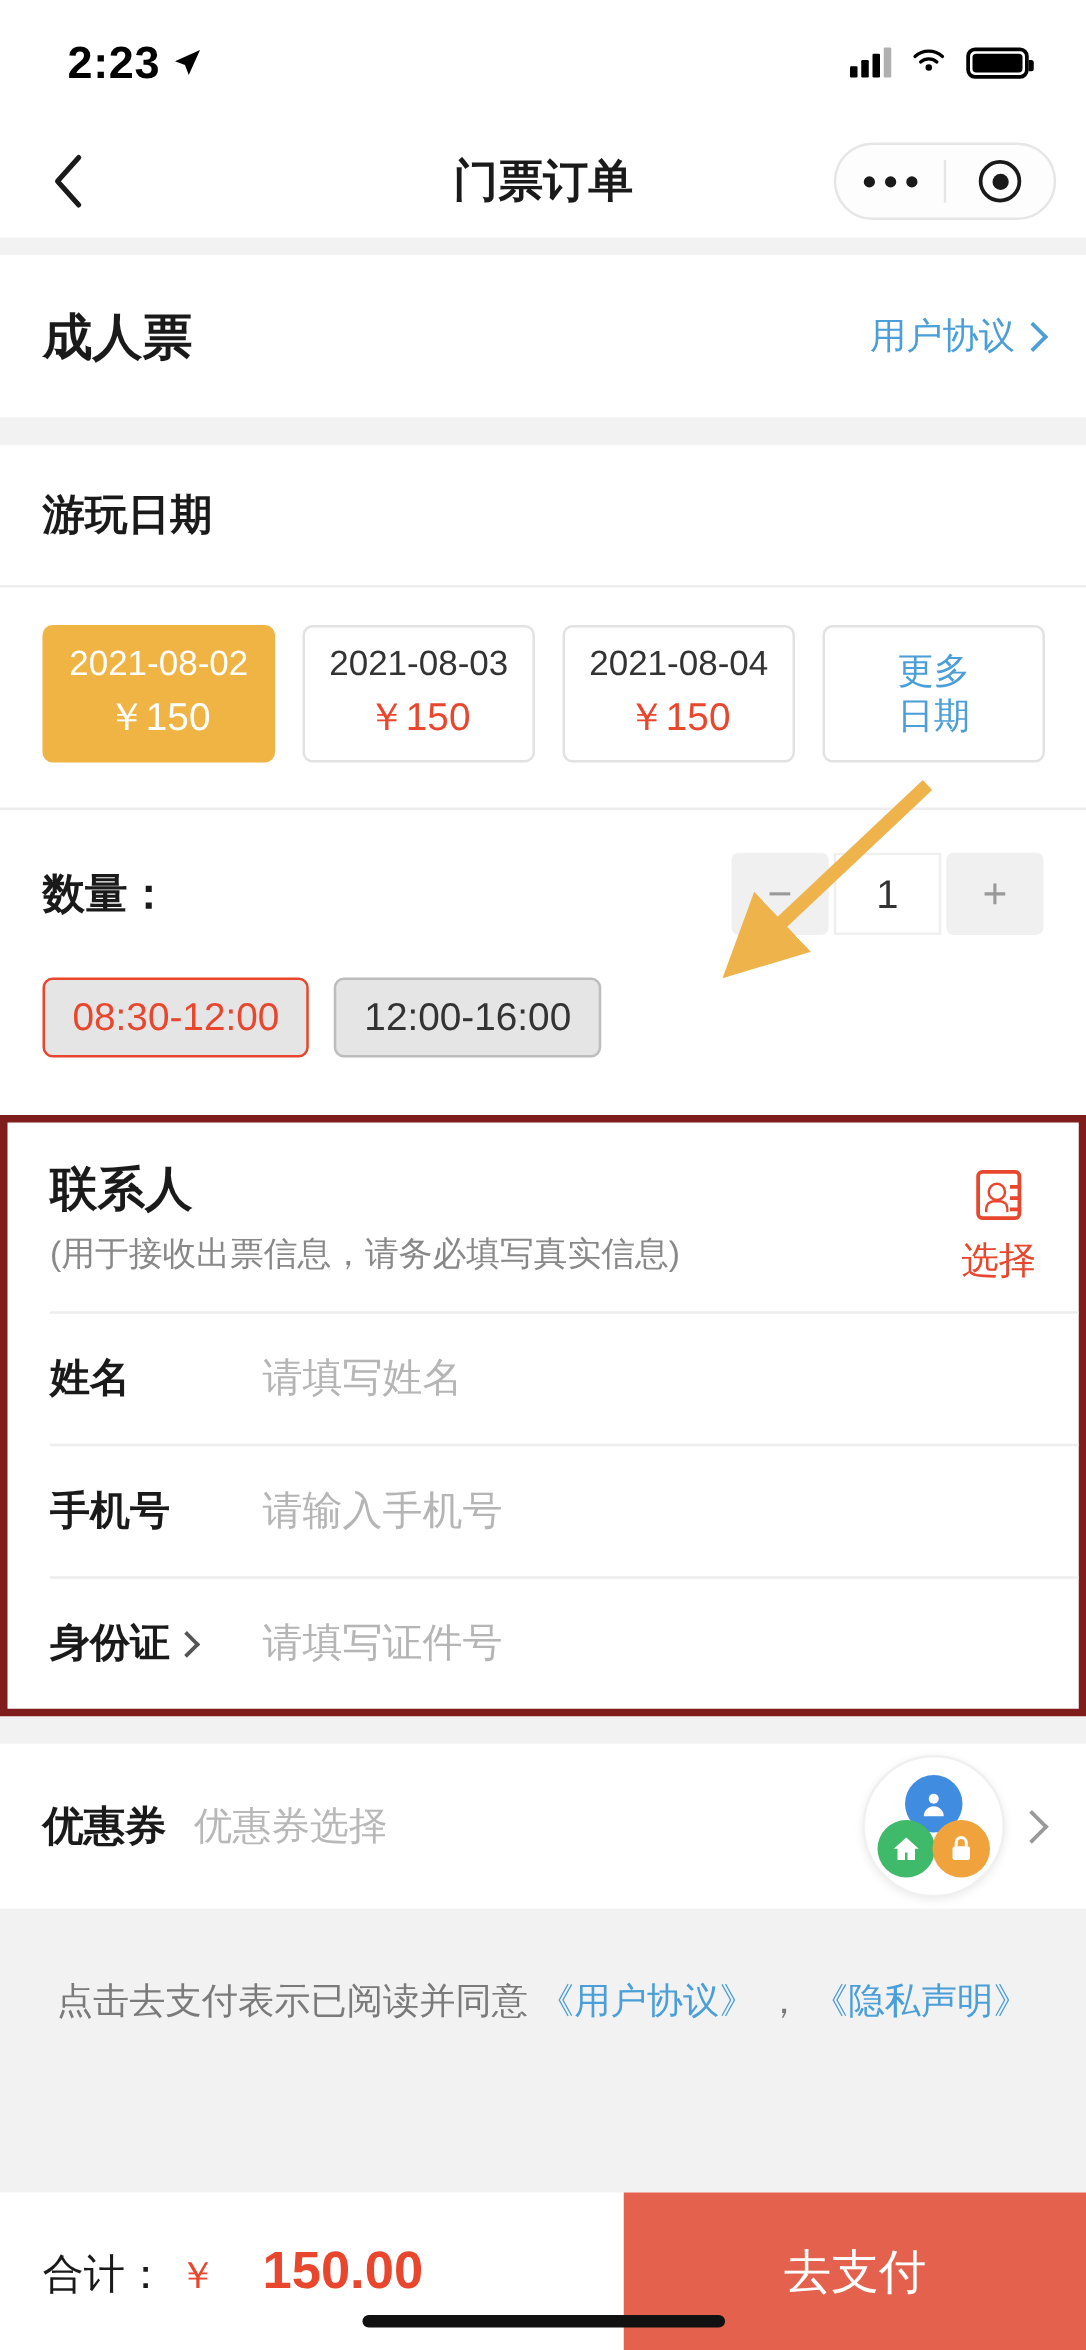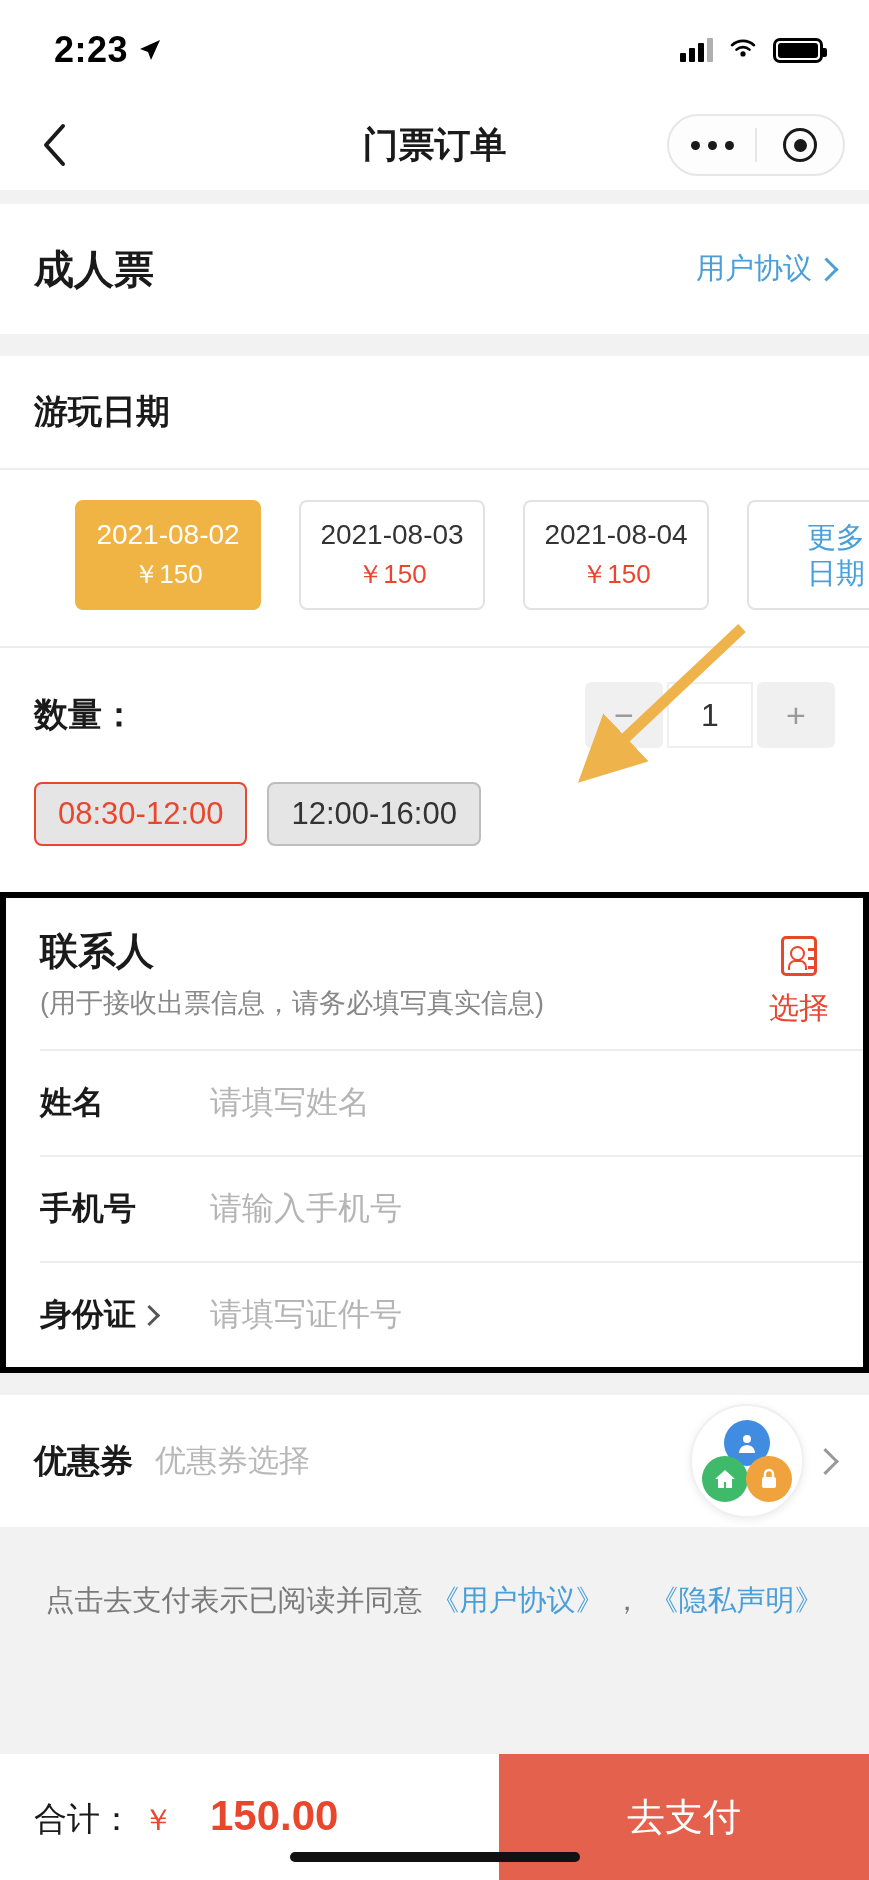--- a/index.html
+++ b/index.html
@@ -211,43 +211,42 @@
     padding: 0 34px;
     box-sizing: border-box;
     font-size: 34px;
     font-weight: bold;
     color: #1a1a1a;
   }
   .date-row {
     display: flex;
     align-items: center;
     padding: 0 34px 36px 34px;
-    gap: 38px;
-    box-sizing: border-box;
-    margin-left: 41px;
+    gap: 22px;
+    box-sizing: border-box;
   }
   .date-chip {
     width: 186px;
     height: 110px;
     border: 2px solid #e2e2e2;
     border-radius: 8px;
     display: flex;
     flex-direction: column;
     align-items: center;
     justify-content: center;
     gap: 6px;
     box-sizing: border-box;
     background: #fff;
   }
   .date-chip .d {
     font-size: 28px;
     color: #333;
   }
   .date-chip .p {
-    font-size: 26px;
+    font-size: 31px;
     color: #e8462d;
   }
   .date-chip.active {
     background: #efb443;
     border-color: #efb443;
   }
   .date-chip.active .d, .date-chip.active .p { color: #fff; }
   .date-more {
     width: 178px;
     height: 110px;
@@ -320,21 +319,21 @@
     background: #e5e5e5;
   }
   .slot.active {
     border-color: #e8462d;
     color: #e8462d;
   }
 
   
   .contact-wrap {
     position: relative;
-    border: 6px solid #000000;
+    border: 6px solid #7f1d1d;
     background: #ffffff;
     box-sizing: border-box;
   }
   .contact-head {
     padding: 28px 34px 20px 34px;
     display: flex;
     align-items: flex-start;
   }
   .contact-title {
     font-size: 38px;

